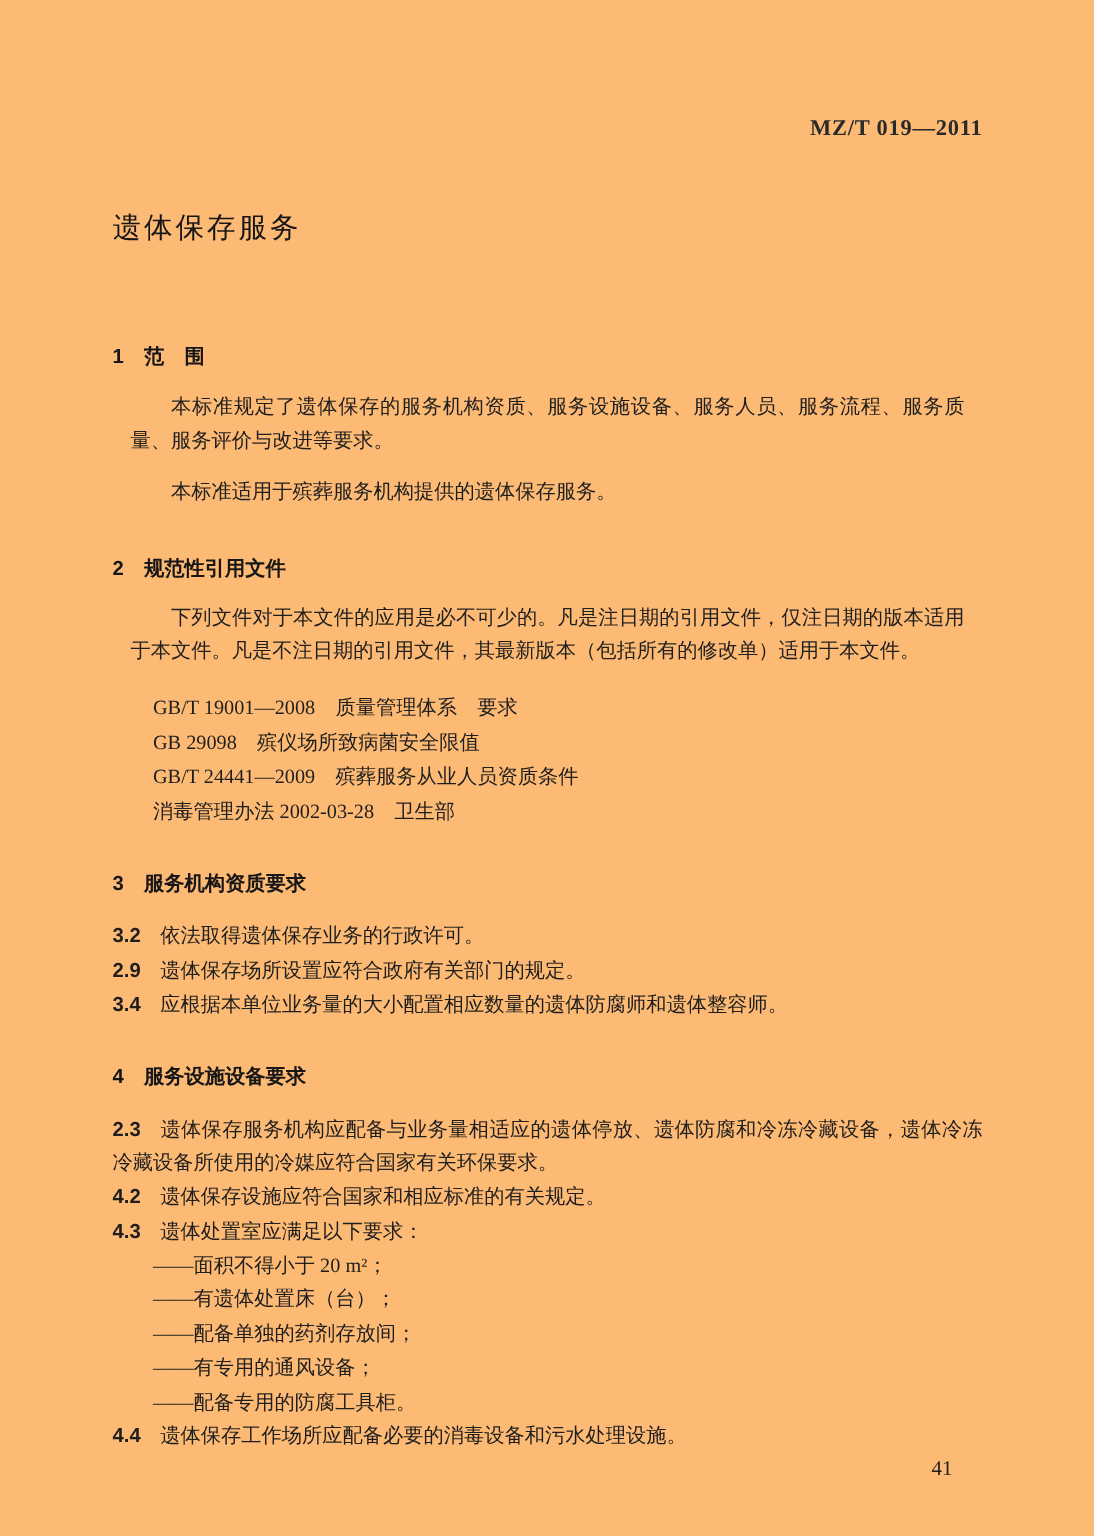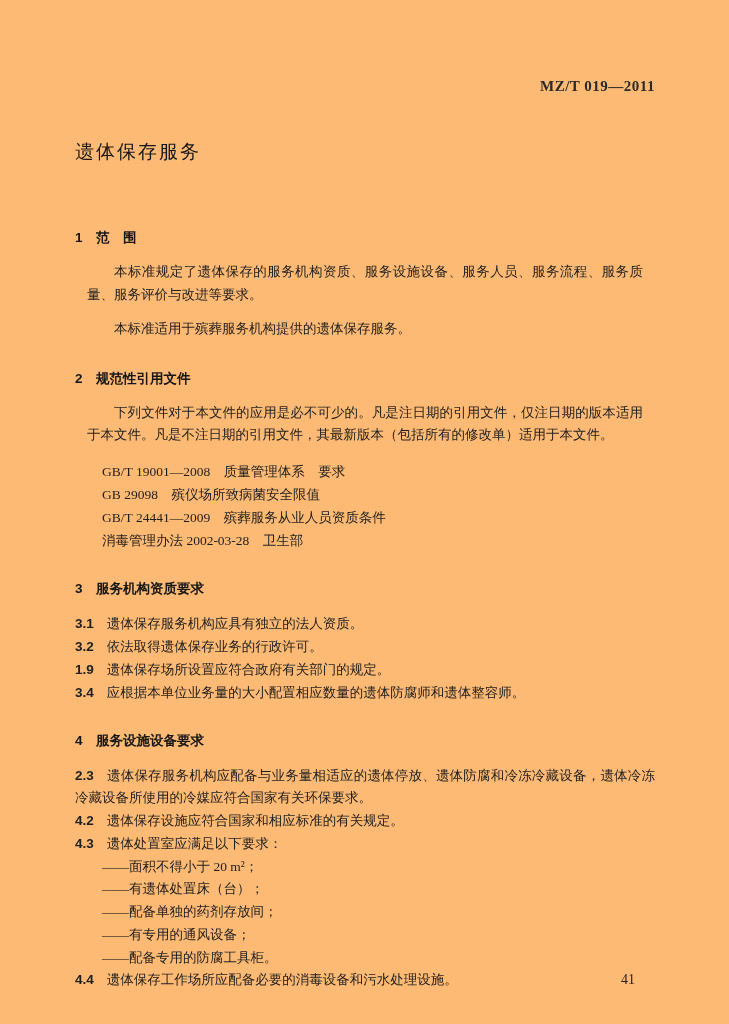--- a/index.html
+++ b/index.html
@@ -103,23 +103,22 @@
     <h2 class="sec-heading">2　规范性引用文件</h2>
     <p class="body indent">下列文件对于本文件的应用是必不可少的。凡是注日期的引用文件，仅注日期的版本适用于本文件。凡是不注日期的引用文件，其最新版本（包括所有的修改单）适用于本文件。</p>
     <p class="ref">GB/T 19001—2008　质量管理体系　要求</p>
     <p class="ref">GB 29098　殡仪场所致病菌安全限值</p>
     <p class="ref">GB/T 24441—2009　殡葬服务从业人员资质条件</p>
     <p class="ref">消毒管理办法 2002-03-28　卫生部</p>
   </section>
 
   <section>
     <h2 class="sec-heading">3　服务机构资质要求</h2>
-    <p class="clause"><span class="num">3.1</span><span>遗体保存服务机构应具有独立的法人资质。</span></p>
     <p class="clause"><span class="num">3.2</span><span>依法取得遗体保存业务的行政许可。</span></p>
-    <p class="clause"><span class="num">1.9</span><span>遗体保存场所设置应符合政府有关部门的规定。</span></p>
+    <p class="clause"><span class="num">2.9</span><span>遗体保存场所设置应符合政府有关部门的规定。</span></p>
     <p class="clause"><span class="num">3.4</span><span>应根据本单位业务量的大小配置相应数量的遗体防腐师和遗体整容师。</span></p>
   </section>
 
   <section>
     <h2 class="sec-heading">4　服务设施设备要求</h2>
     <p class="clause"><span class="num">2.3</span><span>遗体保存服务机构应配备与业务量相适应的遗体停放、遗体防腐和冷冻冷藏设备，遗体冷冻冷藏设备所使用的冷媒应符合国家有关环保要求。</span></p>
     <p class="clause"><span class="num">4.2</span><span>遗体保存设施应符合国家和相应标准的有关规定。</span></p>
     <p class="clause"><span class="num">4.3</span><span>遗体处置室应满足以下要求：</span></p>
     <p class="dash-item">——面积不得小于 20 m²；</p>
     <p class="dash-item">——有遗体处置床（台）；</p>

